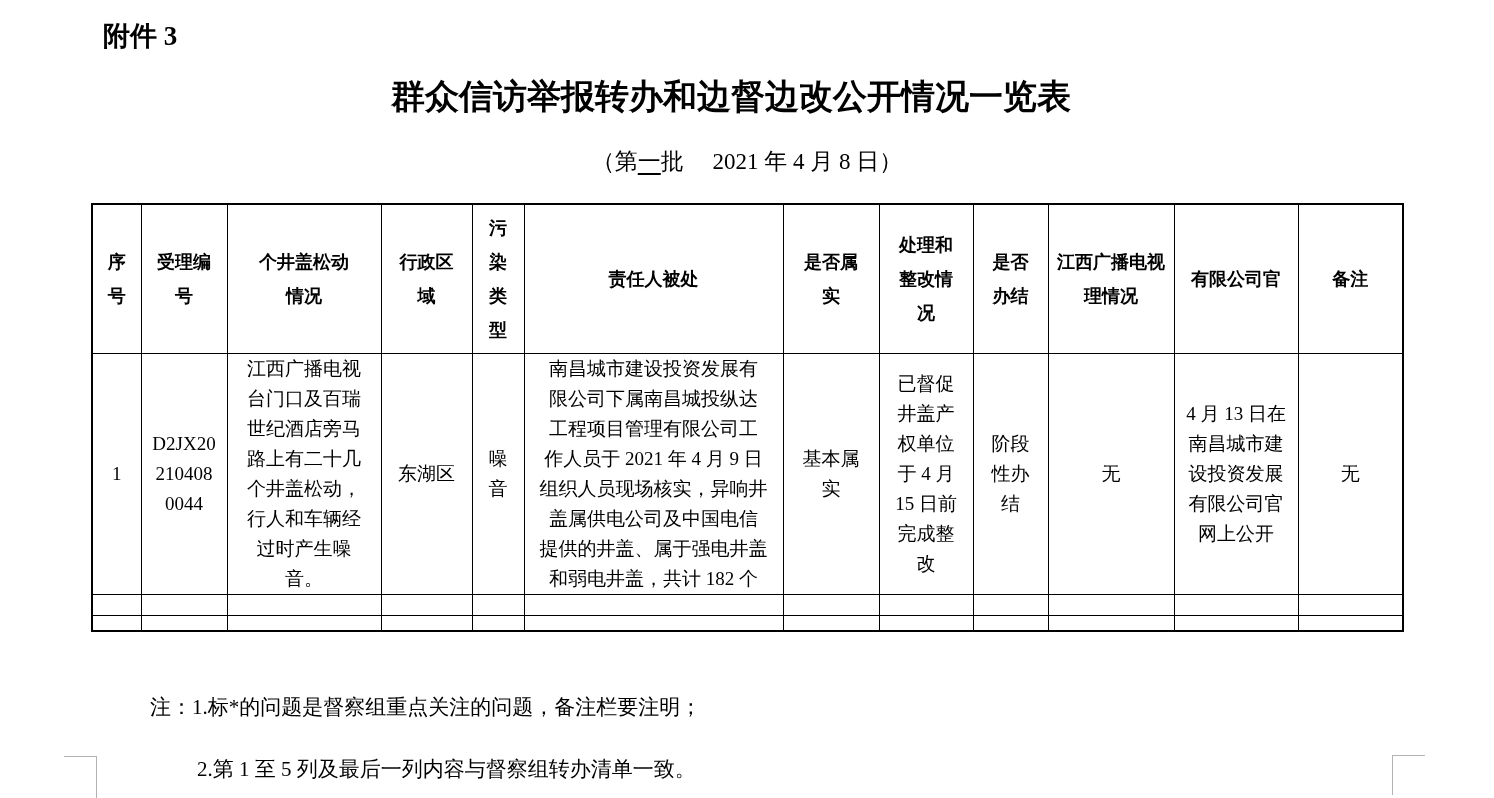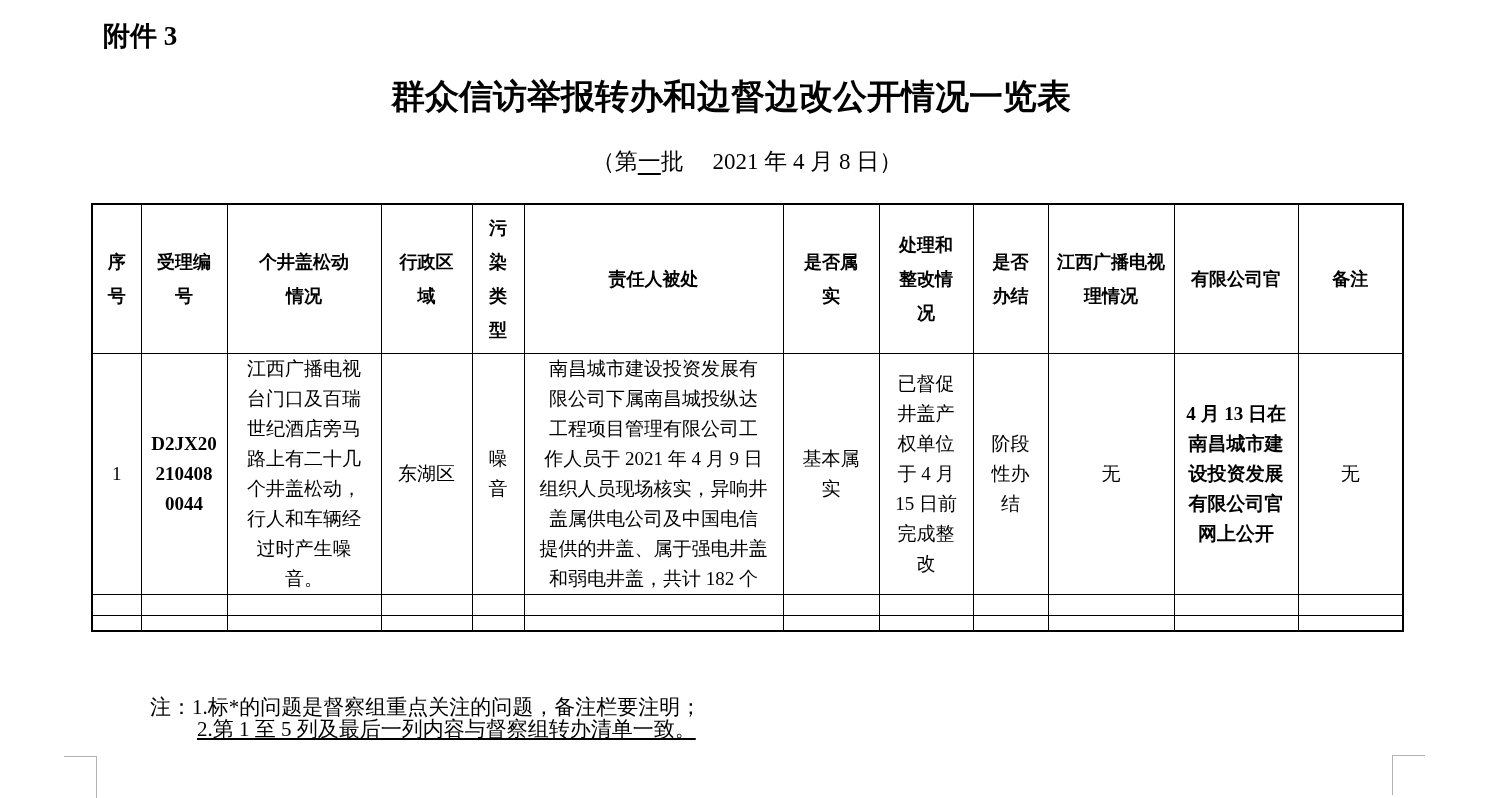--- a/index.html
+++ b/index.html
@@ -64,29 +64,29 @@
   }
   table.report td {
     font-size: 19px;
     line-height: 30px;
   }
   tr.header-row { height: 149px; }
   tr.data-row   { height: 241px; }
   tr.empty-row-1 { height: 21px; }
   tr.empty-row-2 { height: 16px; }
   td.cell-left { text-align: left; padding: 0 6px; }
-  td.lh37 { line-height: 37px; font-weight: bold; }
+  td.lh37 { line-height: 37px; }
   td.lh29 { line-height: 29px; }
   .note {
     position: absolute;
     font-size: 21px;
     white-space: pre;
   }
   .note-1 { left: 150px; top: 693px; }
-  .note-2 { left: 197px; top: 715px; text-decoration: underline; }
+  .note-2 { left: 197px; top: 755px; }
   .mark { position: absolute; background: #b3b3b3; }
   .mark-left-h  { left: 64px;   top: 756px; width: 33px; height: 1px; }
   .mark-left-v  { left: 96px;   top: 756px; width: 1px;  height: 42px; }
   .mark-right-h { left: 1392px; top: 755px; width: 33px; height: 1px; }
   .mark-right-v { left: 1392px; top: 755px; width: 1px;  height: 40px; }
 </style>
 </head>
 <body>
 
 <div class="page-root">

